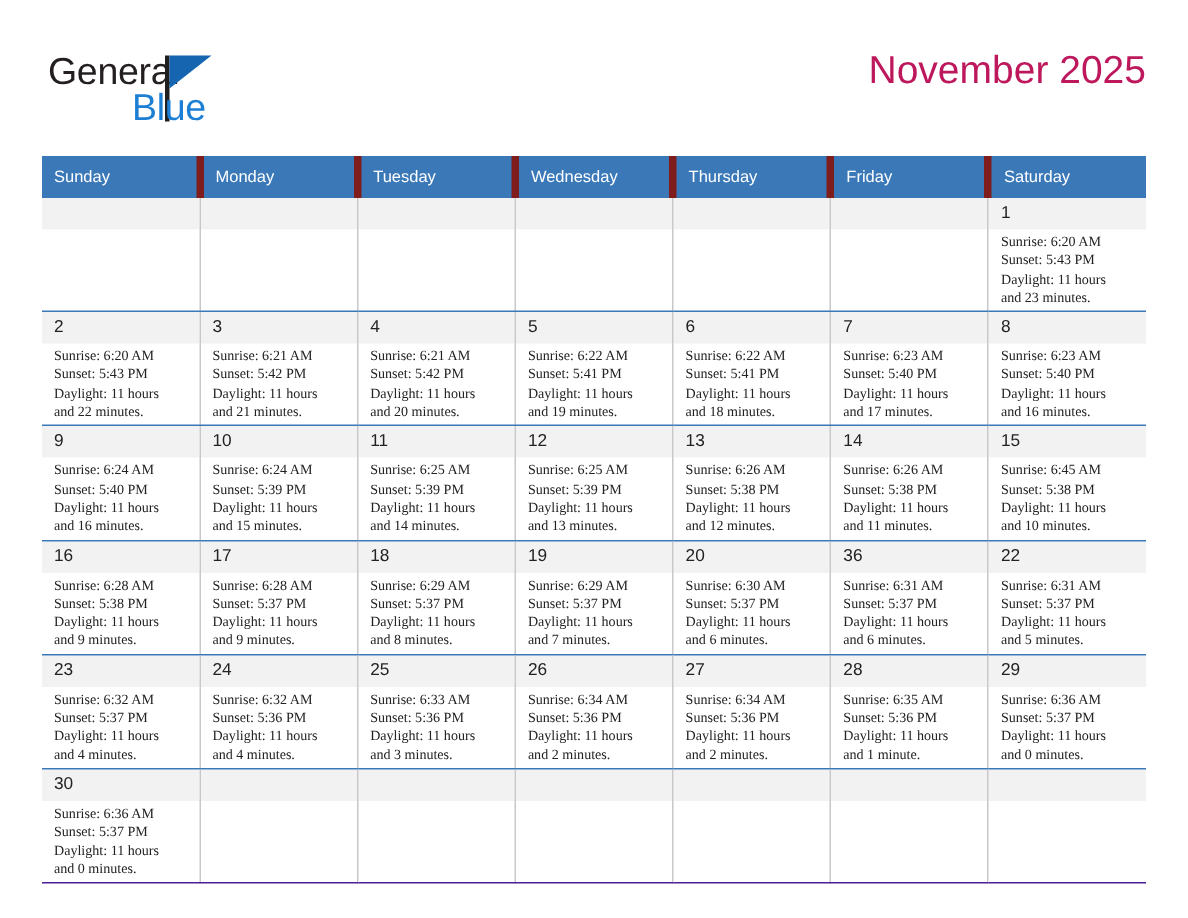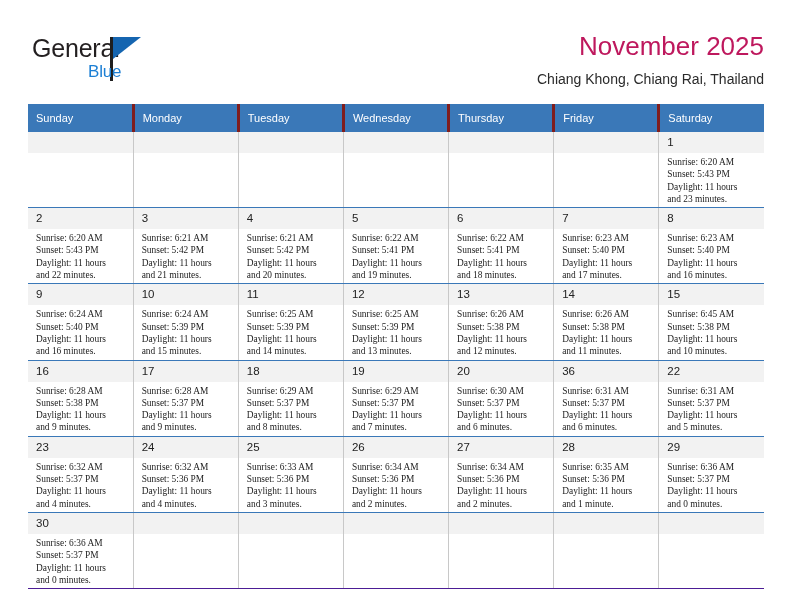--- a/index.html
+++ b/index.html
@@ -44,21 +44,21 @@
     font-size: 25px;
     line-height: 28px;
     color: #231f20;
     letter-spacing: -0.2px;
     font-weight: 400;
   }
   .logo-blue {
     position: absolute;
     left: 56px;
     top: 24px;
-    font-size: 17px;
+    font-size: 25px;
     line-height: 28px;
     color: #1c7fd4;
     letter-spacing: -0.2px;
     font-weight: 400;
   }
   .logo-tri {
     position: absolute;
     left: 81px;
     top: 3px;
     width: 0;
@@ -109,21 +109,21 @@
   }
   .calendar th {
     background: #3a78b8;
     color: #ffffff;
     font-size: 11px;
     font-weight: 400;
     text-align: left;
     padding: 5px 0 5px 8px;
     height: 18px;
     border: none;
-    border-right: 3px solid #7f1d1d;
+    border-right: 5px solid #7f1d1d;
   }
   .calendar th:last-child { border-right: none; }
 
   .calendar td {
     vertical-align: top;
     padding: 0;
     border-right: 1px solid #c8c8c8;
     border-bottom: 1px solid #3a78b8;
     height: 72px;
     background: #ffffff;
@@ -162,21 +162,20 @@
 
     <div class="logo">
       <span class="logo-general">General</span>
       <span class="logo-bar"></span>
       <span class="logo-tri"></span>
       <span class="logo-blue">Blue</span>
     </div>
 
     <div class="title-block">
       <div class="cal-title">November 2025</div>
-      <div class="cal-subtitle">Chiang Khong, Chiang Rai, Thailand</div>
     </div>
 
   </div>
 
   <table class="calendar">
     <thead>
       <tr>
         <th>Sunday</th>
         <th>Monday</th>
         <th>Tuesday</th>

